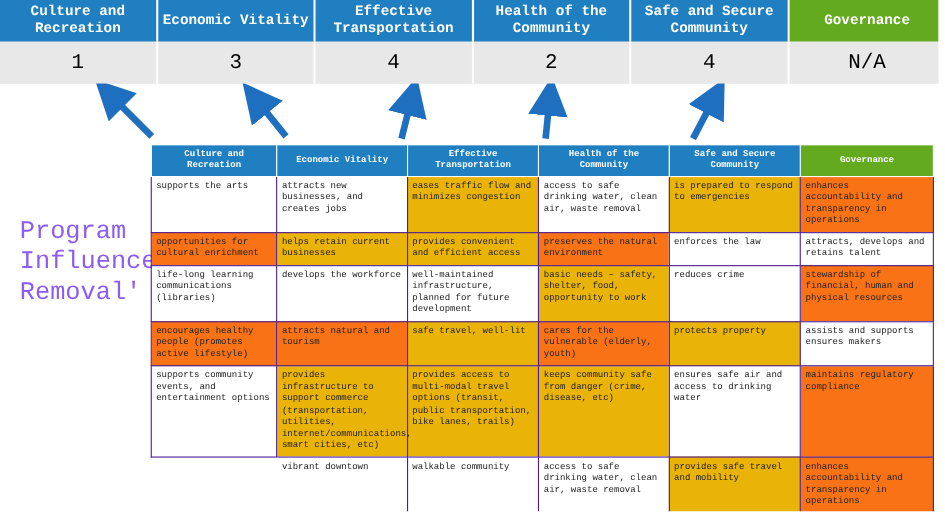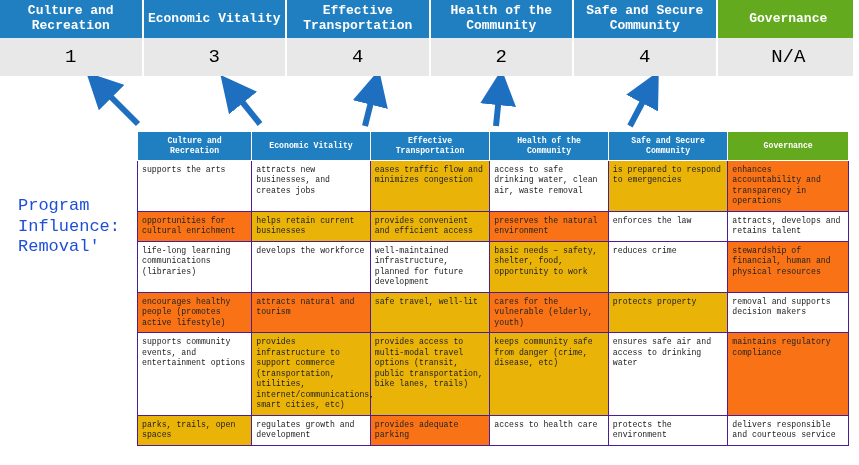--- a/index.html
+++ b/index.html
@@ -72,22 +72,22 @@
     width: 859px;
     height: 56px;
   }
 
   
   #caption {
     position: absolute;
     left: 18px;
     top: 196px;
     width: 118px;
-    font-size: 17px;
-    color: #1d4ed8;
+    font-size: 23px;
+    color: #8b5cf6;
     line-height: 1.22;
   }
 
   
   #matrix {
     position: absolute;
     left: 137px;
     top: 131px;
     width: 712px;
     border-collapse: collapse;
@@ -216,34 +216,34 @@
           <td class="yellow">basic needs – safety, shelter, food, opportunity to work</td>
           <td class="white">reduces crime</td>
           <td class="grey">stewardship of financial, human and physical resources</td>
         </tr>
         <tr>
           <td class="grey">encourages healthy people (promotes active lifestyle)</td>
           <td class="grey">attracts natural and tourism</td>
           <td class="yellow">safe travel, well-lit</td>
           <td class="grey">cares for the vulnerable (elderly, youth)</td>
           <td class="yellow">protects property</td>
-          <td class="white">removal and supports decision makers</td>
+          <td class="white">assists and supports ensures makers</td>
         </tr>
         <tr>
           <td class="white">supports community events, and entertainment options</td>
           <td class="yellow">provides infrastructure to support commerce (transportation, utilities, internet/communications, smart cities, etc)</td>
           <td class="yellow">provides access to multi-modal travel options (transit, public transportation, bike lanes, trails)</td>
           <td class="yellow">keeps community safe from danger (crime, disease, etc)</td>
           <td class="white">ensures safe air and access to drinking water</td>
           <td class="grey">maintains regulatory compliance</td>
         </tr>
         <tr>
-          <td class="yellow">parks, trails, open spaces</td>
-          <td class="white">regulates growth and development</td>
-          <td class="grey">provides adequate parking</td>
-          <td class="white">access to health care</td>
-          <td class="white">protects the environment</td>
-          <td class="white">delivers responsible and courteous service</td>
+          <td class="empty"></td>
+          <td class="white">vibrant downtown</td>
+          <td class="white">walkable community</td>
+          <td class="white">access to safe drinking water, clean air, waste removal</td>
+          <td class="yellow">provides safe travel and mobility</td>
+          <td class="grey">enhances accountability and transparency in operations</td>
         </tr>
       </tbody>
   </table>
 
 </div>
 
 </body></html>

